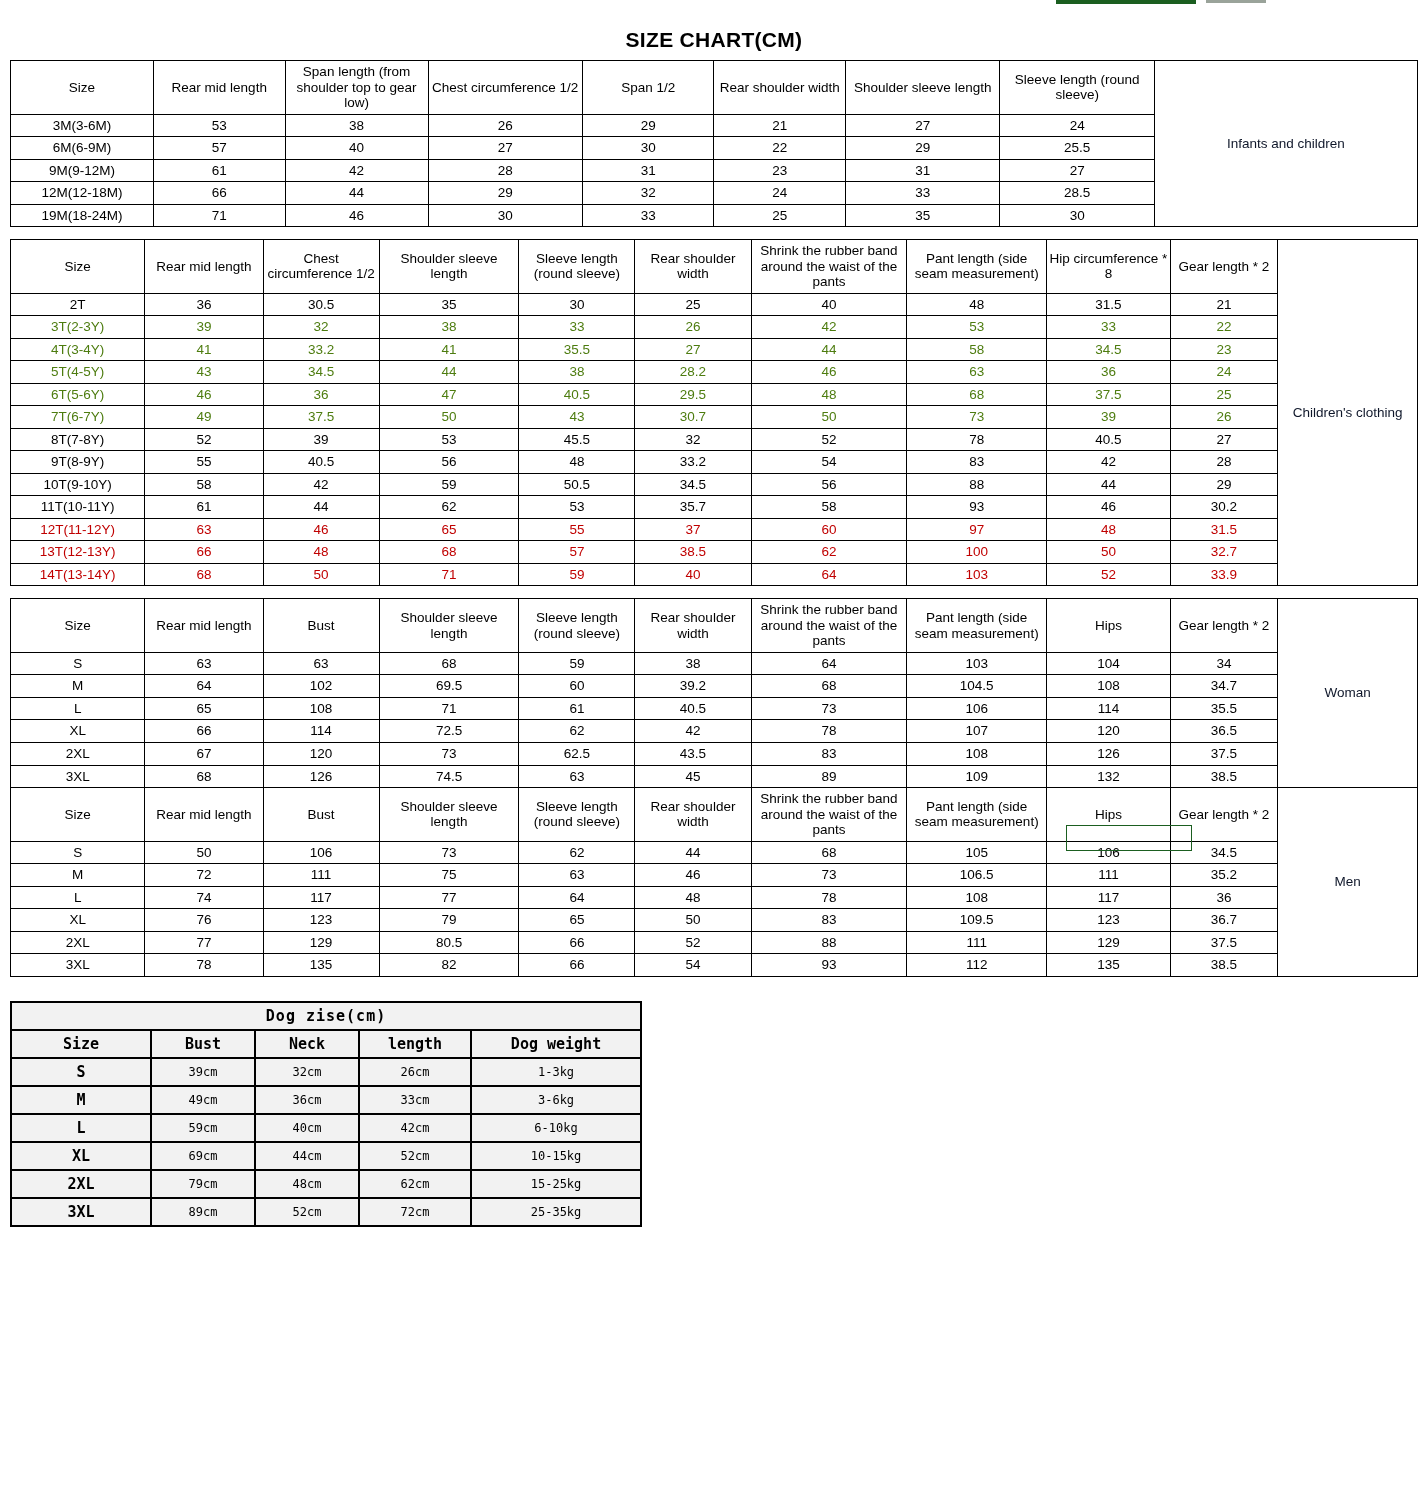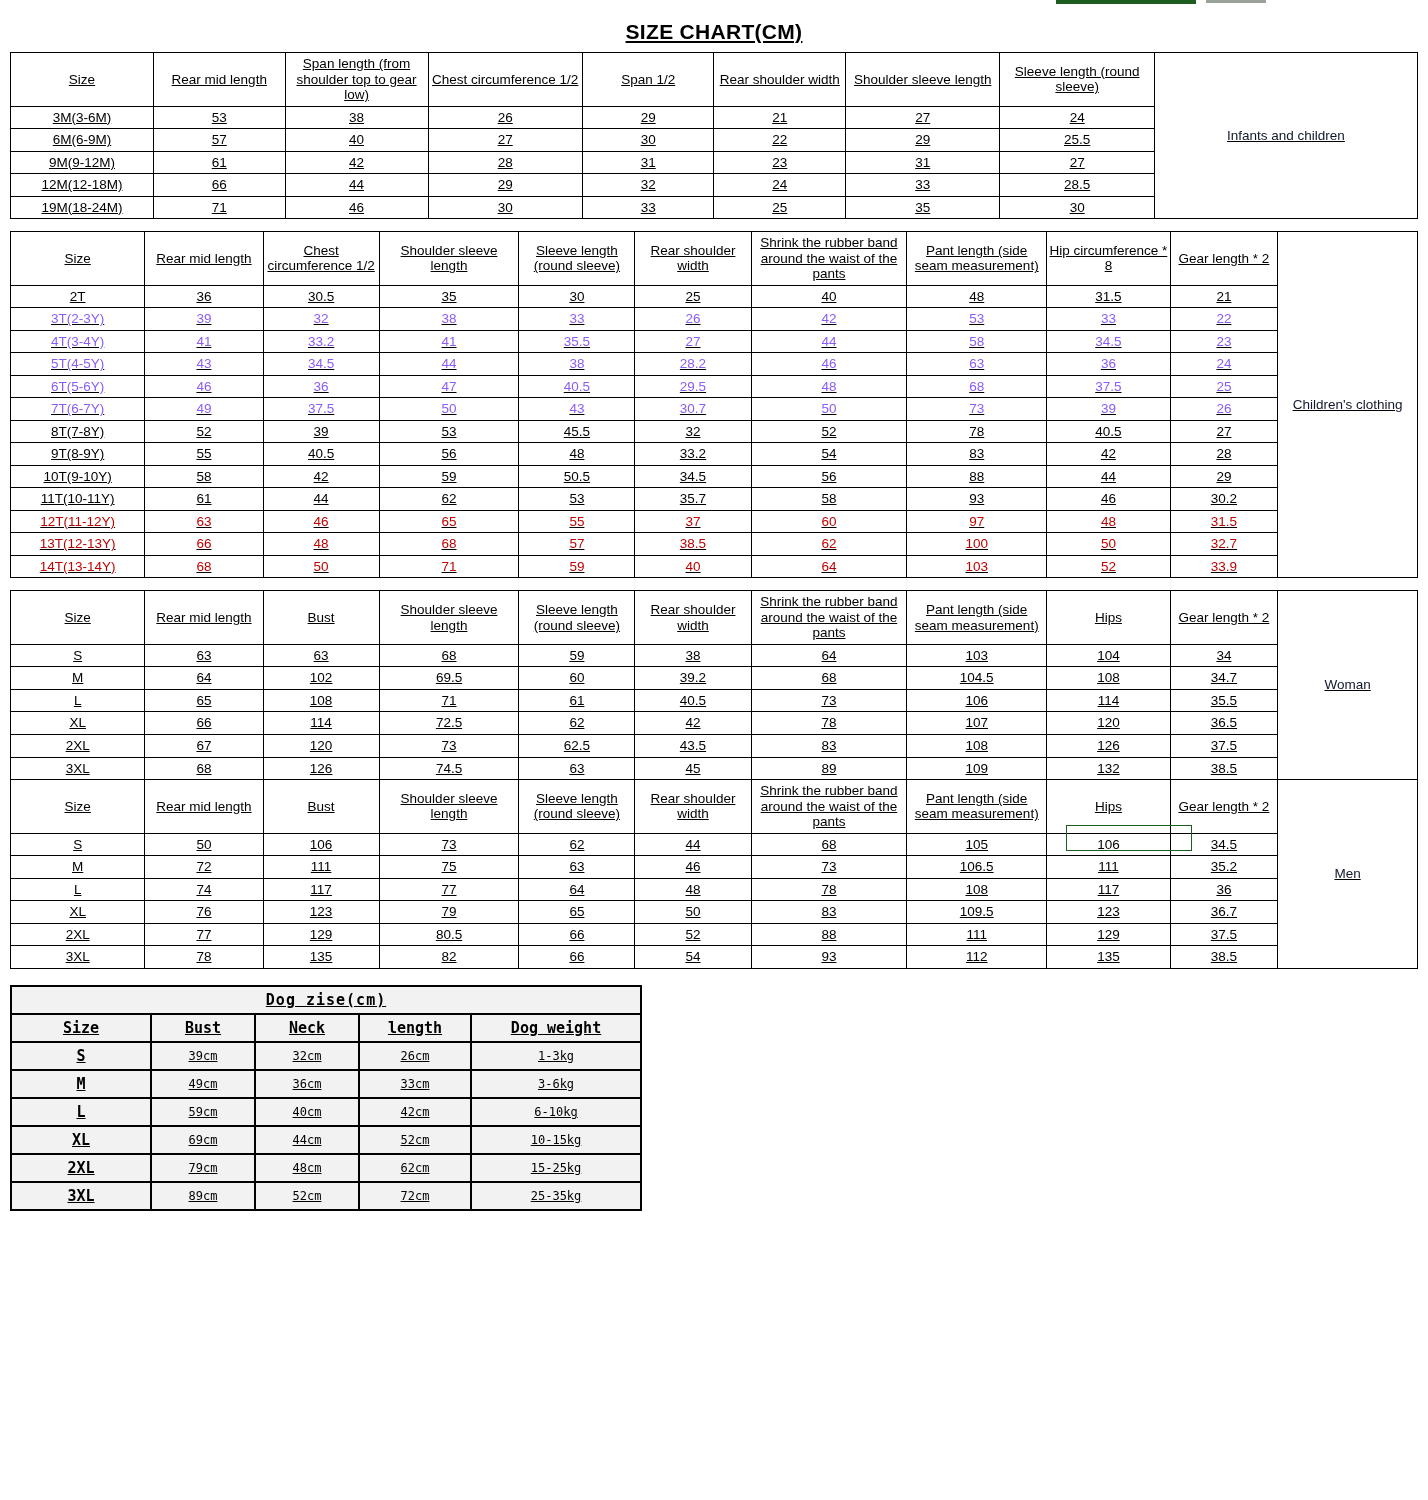--- a/index.html
+++ b/index.html
@@ -12,22 +12,21 @@
     height: 1500px;
     font-family: "Liberation Sans", sans-serif;
     color: #000;
     position: relative;
   }
   .page {
     width: 1428px;
     height: 1500px;
     position: relative;
     box-sizing: border-box;
-    padding: 4px 10px;
-    text-decoration: underline;
+    padding: 12px 10px;
   }
   .title {
     text-align: center;
     font-size: 21px;
     font-weight: bold;
     padding-top: 16px;
     padding-bottom: 8px;
     letter-spacing: 0.3px;
   }
   table.grid {
@@ -45,26 +44,26 @@
     font-weight: normal;
   }
   .hdr td { height: 38px; }
   .block-gap { height: 12px; }
   .cat-cell {
     font-size: 19px;
     font-weight: bold;
     color: #0f172a;
     vertical-align: middle;
   }
-  .row-blue td { color: #8b5cf6; }
+  .row-blue td { color: #4d7c0f; }
   .row-red td { color: #c00000; }
   .row-black td { color: #000; }
   
   .dog-wrap {
-    margin-top: 16px;
+    margin-top: 24px;
     width: 630px;
   }
   table.dog {
     border-collapse: collapse;
     width: 630px;
     table-layout: fixed;
     font-family: "DejaVu Sans Mono", monospace;
   }
   table.dog td {
     border: 2px solid #000;

